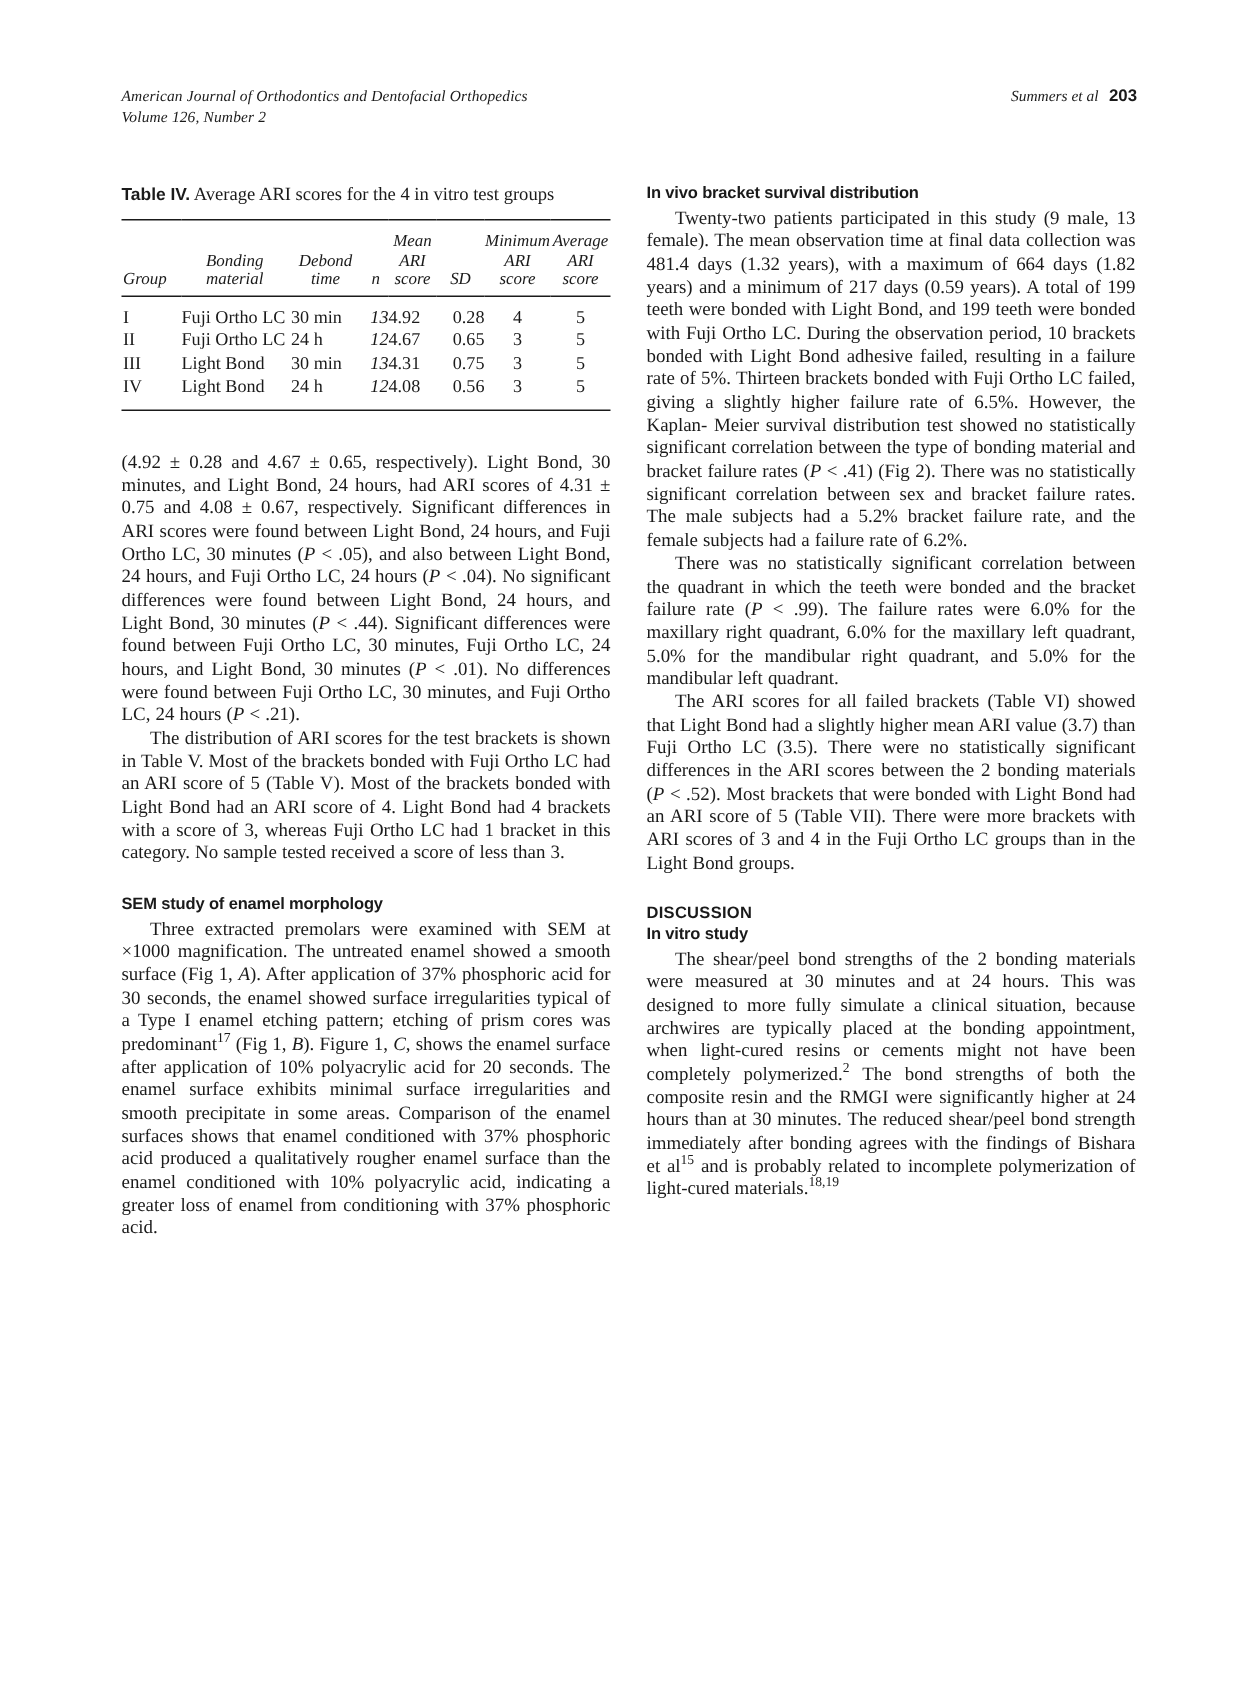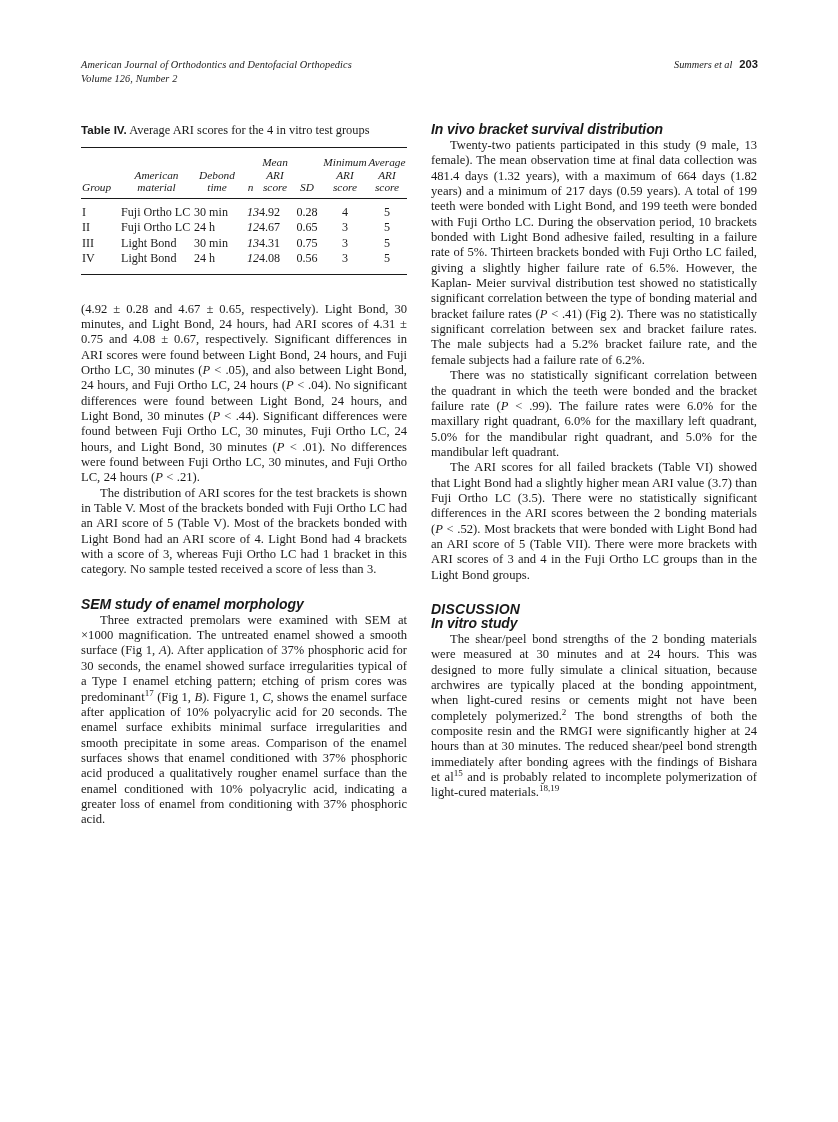--- a/index.html
+++ b/index.html
@@ -73,25 +73,24 @@
     text-indent: 19px;
     text-justify: inter-word;
     word-spacing: .02em;
     hyphens: manual;
   }
   p.para.noindent { text-indent: 0; }
 
   .sec-head {
     font-family: "Liberation Sans", sans-serif;
     font-weight: bold;
-    font-size: 14px;
+    font-size: 11px;
     line-height: 14px;
     letter-spacing: -0.1px;
     margin: 0;
-    font-style: italic;
   }
   .sec-head.caps { letter-spacing: .2px; }
 
   .sp-before-head { height: 19px; }
   .sp-after-head  { height: 2px; }
 
   
   .table-block {
     margin: 0 0 0 0;
   }
@@ -136,21 +135,21 @@
     line-height: 15.4px;
     padding: 0;
     text-align: center;
     white-space: nowrap;
   }
   table.ari tbody td.c-group { text-align: left; padding-left: 1px; }
   table.ari tbody td.c-mat   { text-align: left; }
   table.ari tbody td.c-time  { text-align: left; padding-left: 2px; }
   table.ari tbody td.c-n     { text-align: right; font-style: italic; }
   table.ari tbody td.c-mean  { text-align: left; }
-  table.ari tbody td.c-sd    { text-align: center; }
+  table.ari tbody td.c-sd    { text-align: right; }
   table.ari tbody tr:last-child td { padding-bottom: 7px; }
   .table-rule-bottom {
     width: 326px;
     height: 0;
     border-top: 1.4px solid #1a1a1a;
   }
 
   
   col.w-group { width: 40px; }
   col.w-mat   { width: 71px; }
@@ -200,21 +199,21 @@
         </colgroup>
         <thead>
           <tr class="rule-top">
             <th class="th-group">
               <div></div>
               <div></div>
               <div>Group</div>
             </th>
             <th>
               <div></div>
-              <div>American</div>
+              <div>Bonding</div>
               <div>material</div>
             </th>
             <th>
               <div></div>
               <div>Debond</div>
               <div>time</div>
             </th>
             <th>
               <div></div>
               <div></div>

